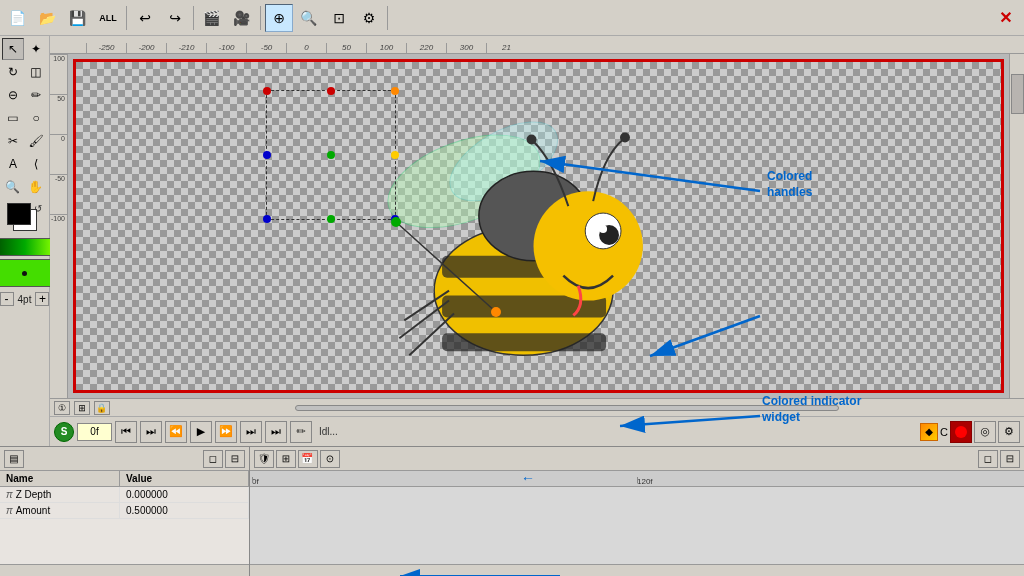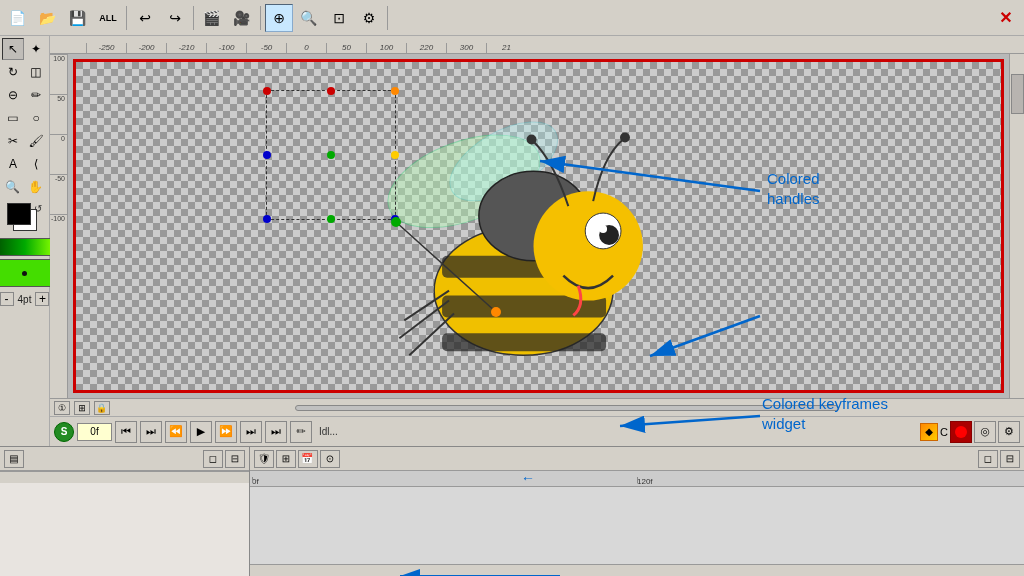--- a/index.html
+++ b/index.html
@@ -568,22 +568,22 @@
       left: 0;
       width: 1024px;
       height: 576px;
       pointer-events: none;
       z-index: 10;
     }
 
     .annotation-text {
       position: absolute;
       color: #0066cc;
-      font-weight: normal;
-      font-size: 15px;
+      font-weight: bold;
+      font-size: 12px;
       line-height: 1.3;
     }
 
     svg.arrows {
       position: absolute;
       top: 0;
       left: 0;
       width: 100%;
       height: 100%;
       overflow: visible;
@@ -809,20 +809,38 @@
 
   <div class="bottom-panels">
 
     <div class="params-panel">
       <div class="panel-toolbar">
         <div class="panel-tab-btn">▤</div>
         <div style="flex:1;"></div>
         <div class="panel-tab-btn">◻</div>
         <div class="panel-tab-btn">⊟</div>
       </div>
+      <div class="panel-content">
+        <div class="params-header">
+          <div class="params-col">Name</div>
+          <div class="params-col">Value</div>
+        </div>
+        <div class="params-row">
+          <div class="params-cell">
+            <span class="pi-symbol">π</span><span>Z Depth</span>
+          </div>
+          <div class="params-cell">0.000000</div>
+        </div>
+        <div class="params-row">
+          <div class="params-cell">
+            <span class="pi-symbol">π</span><span>Amount</span>
+          </div>
+          <div class="params-cell">0.500000</div>
+        </div>
+      </div>
       <div class="panel-scroll"></div>
     </div>
 
     <div class="timeline-panel">
       <div class="timeline-toolbar">
         <div class="panel-tab-btn">🛡</div>
         <div class="panel-tab-btn">⊞</div>
         <div class="panel-tab-btn">📅</div>
         <div class="panel-tab-btn">⊙</div>
         <div style="flex:1;"></div>
@@ -862,16 +880,16 @@
     <line x1="560" y1="540" x2="400" y2="540" stroke="#0066cc" stroke-width="2" marker-end="url(#arrowhead)"></line>
   </svg>
 
   <div class="annotation-text" style="left:767px;top:133px;">
     <span>Colored</span><br>
     <span>handles</span>
   </div>
 
 
   <div class="annotation-text" style="left:762px;top:358px;">
-    <span>Colored keyframes</span><br>
+    <span>Colored indicator</span><br>
     <span>widget</span>
   </div>
 </div>
 
 </body></html>

